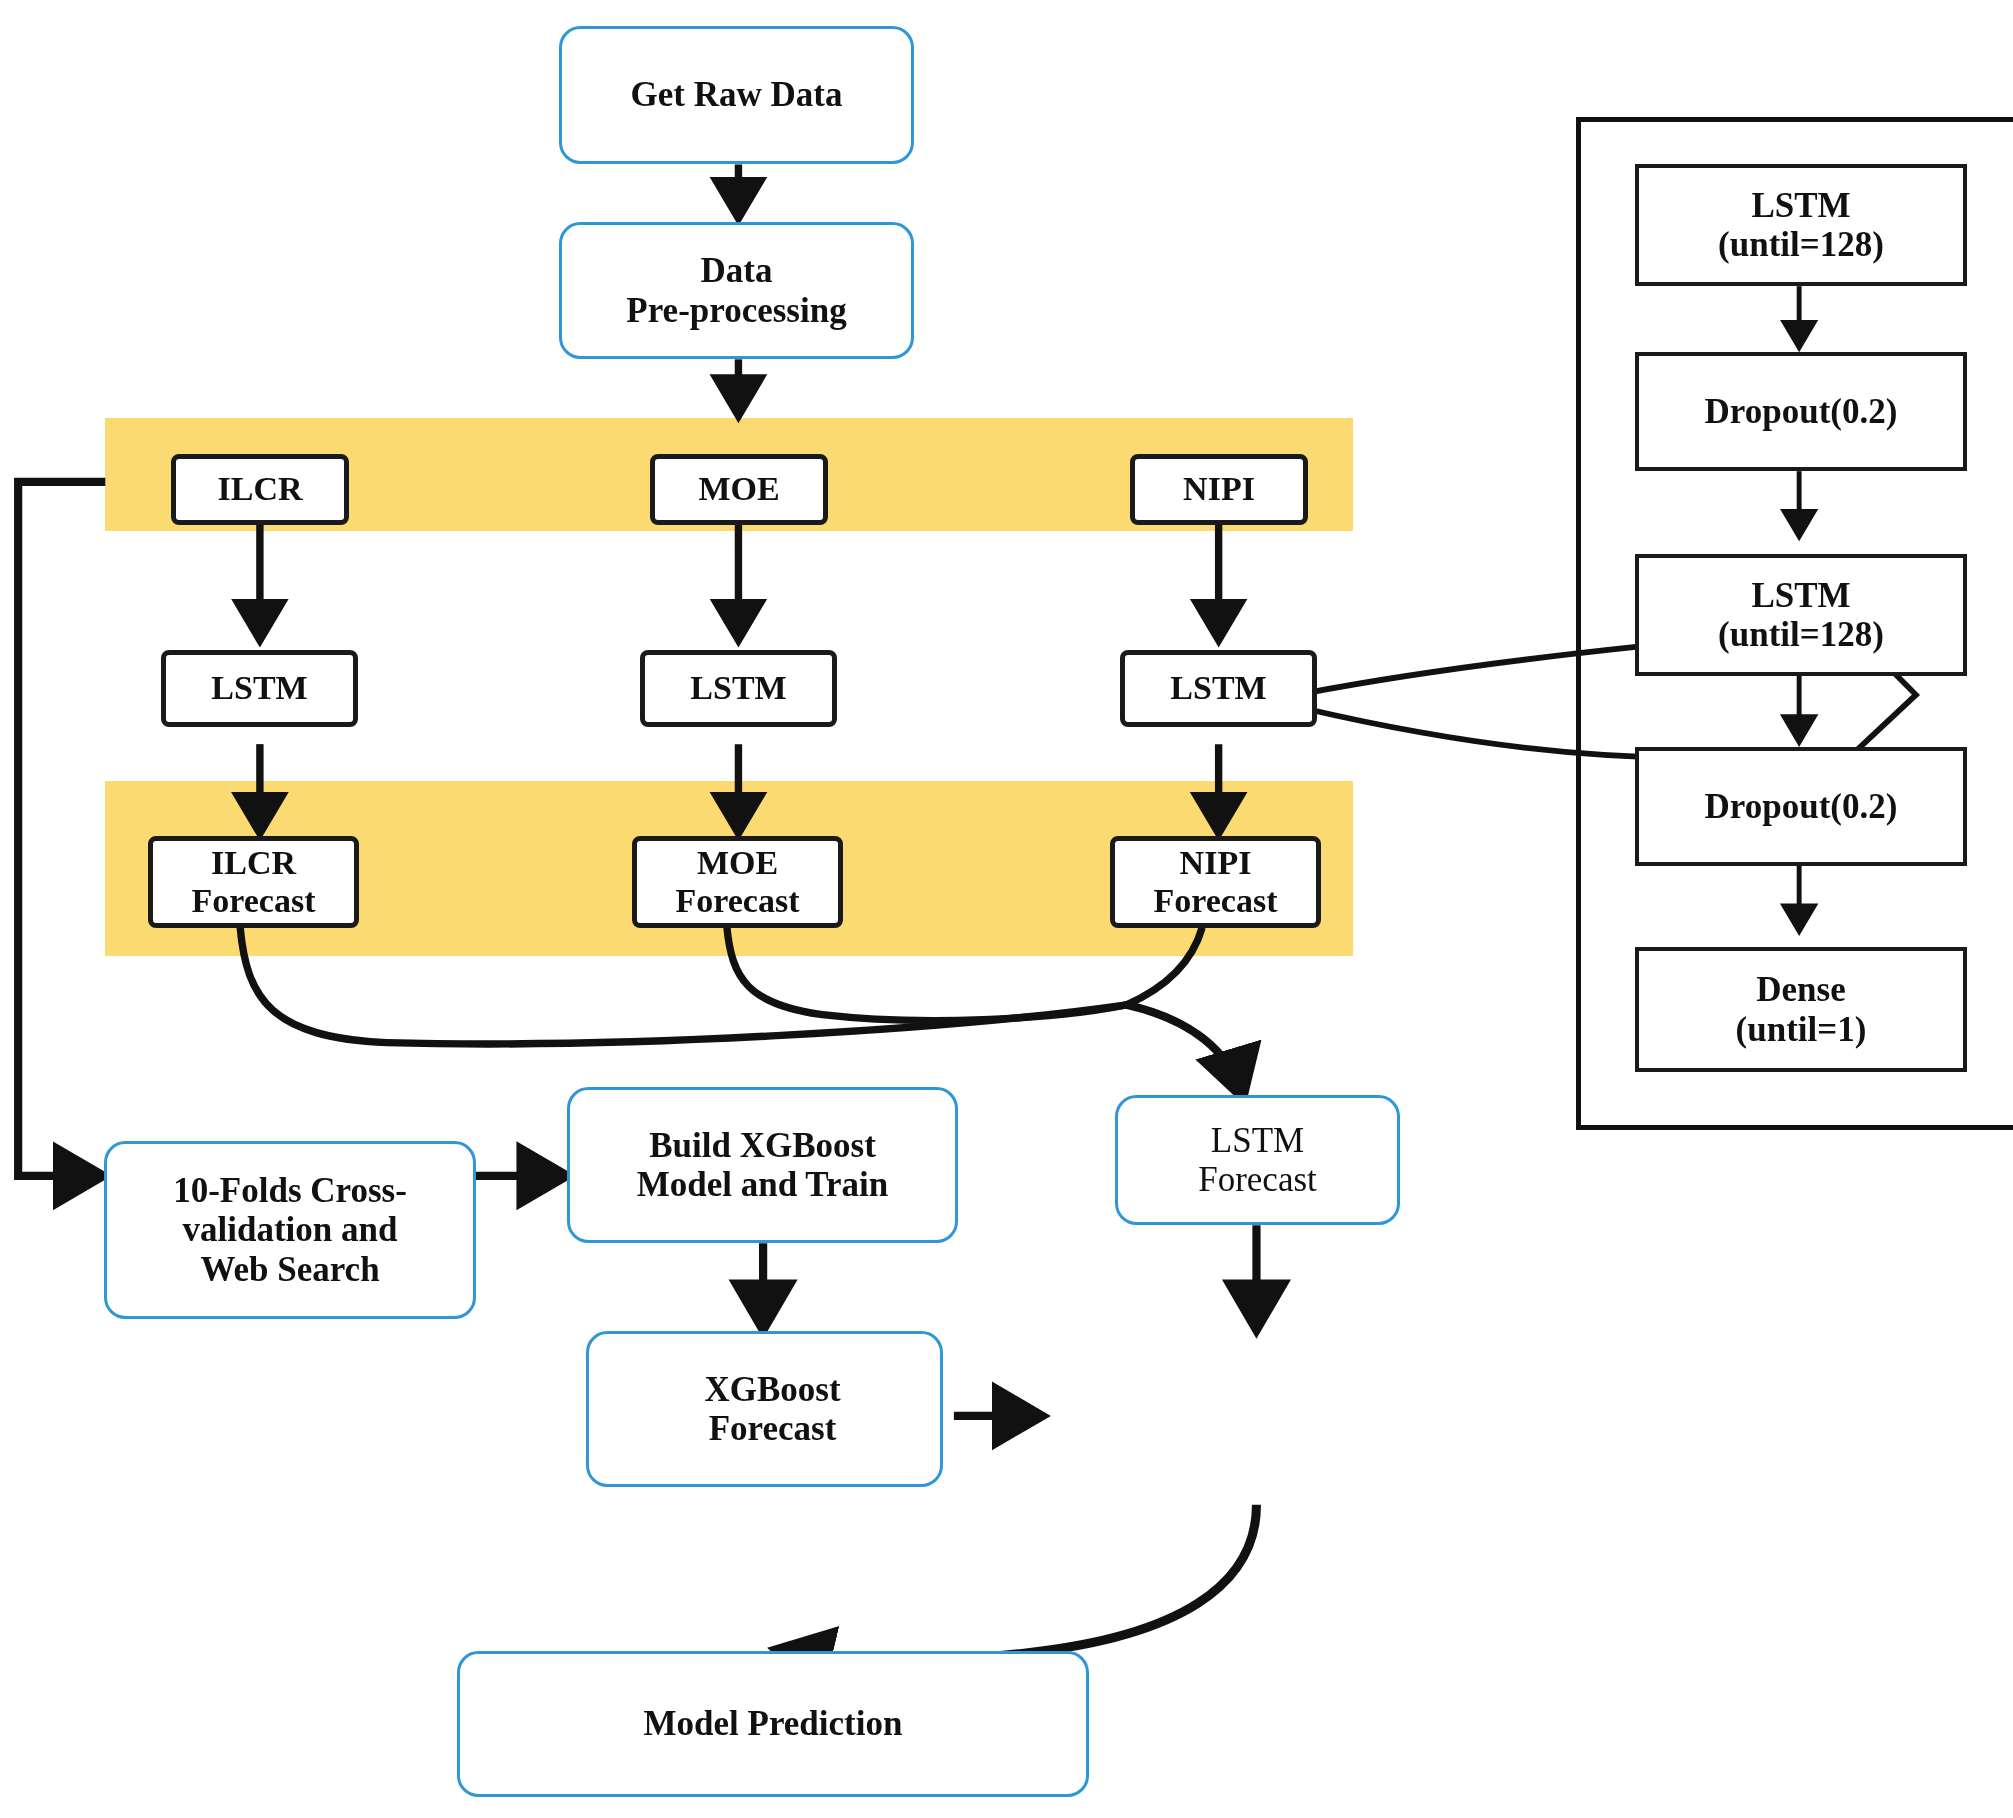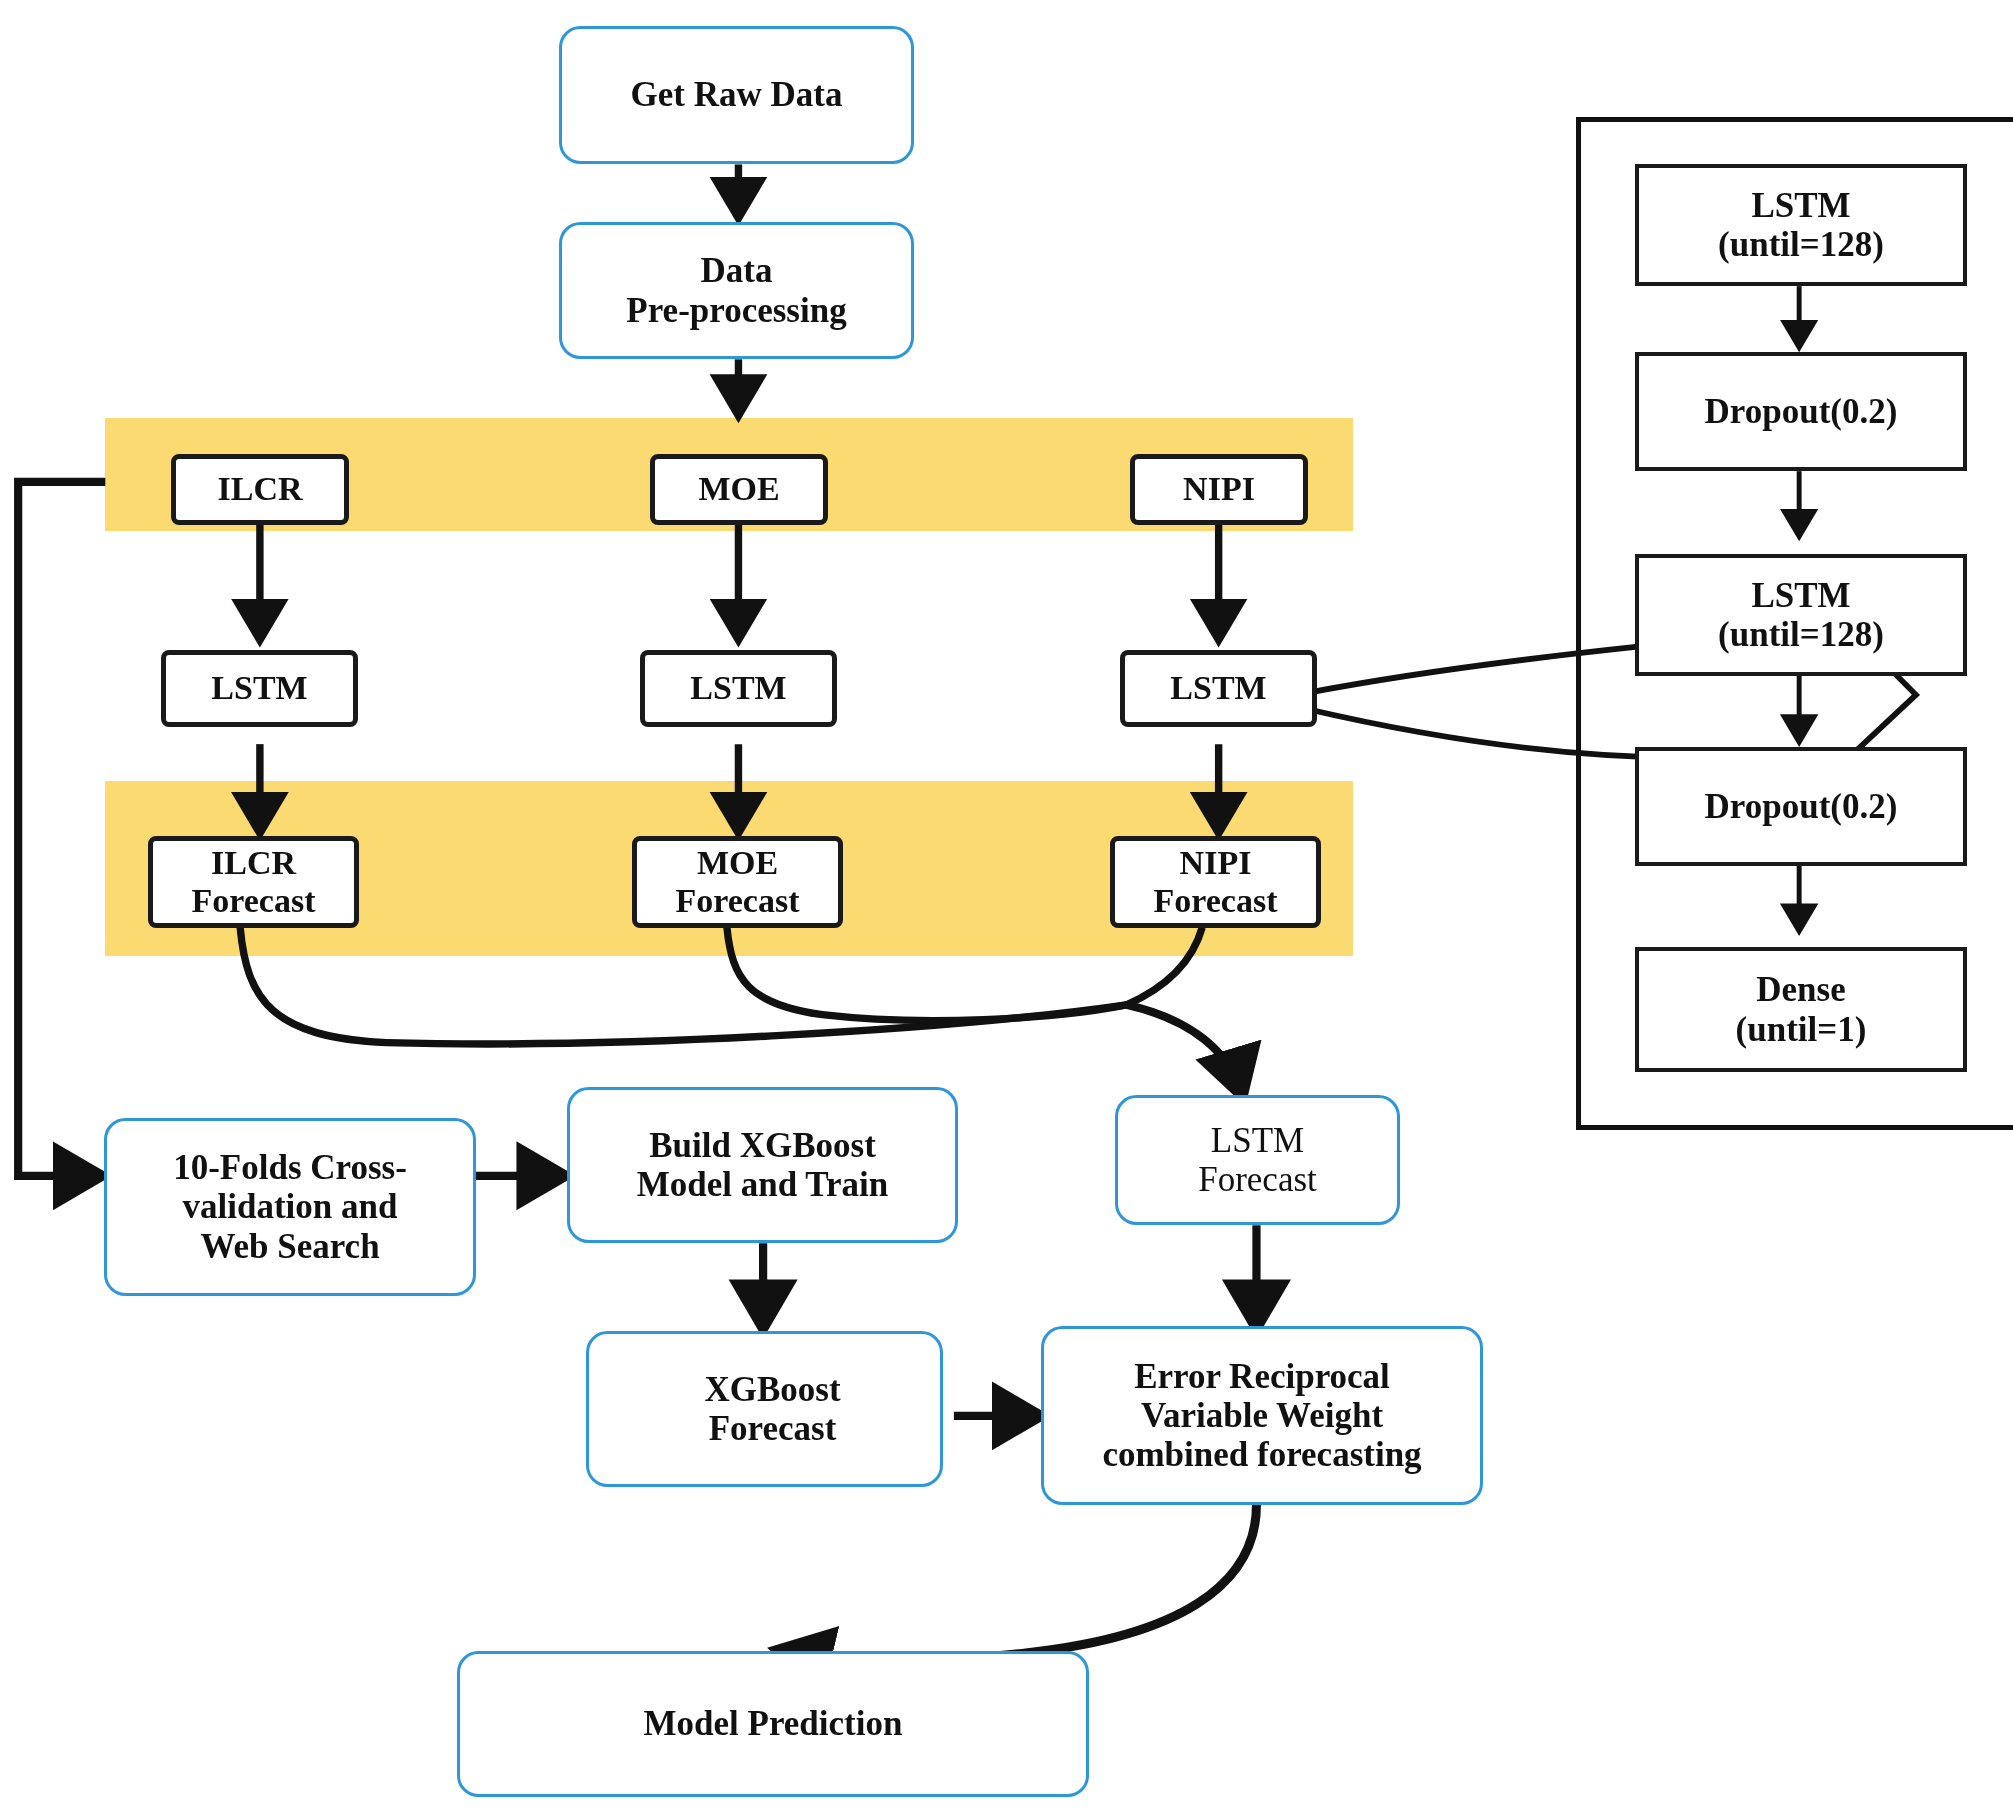--- a/index.html
+++ b/index.html
@@ -123,36 +123,33 @@
   <div class="node black" style="left:650px;top:454px;width:178px;height:71px;">MOE</div>
   <div class="node black" style="left:640px;top:650px;width:197px;height:77px;">LSTM</div>
   <div class="node black" style="left:632px;top:836px;width:211px;height:92px;">MOE
 Forecast</div>
 
   <div class="node black" style="left:1130px;top:454px;width:178px;height:71px;">NIPI</div>
   <div class="node black" style="left:1120px;top:650px;width:197px;height:77px;">LSTM</div>
   <div class="node black" style="left:1110px;top:836px;width:211px;height:92px;">NIPI
 Forecast</div>
 
-  <div class="node blue" style="left:104px;top:1118px;width:372px;height:178px;">10-Folds Cross-
+  <div class="node blue" style="left:104px;top:1141px;width:372px;height:178px;">10-Folds Cross-
 validation and
 Web Search</div>
 
   <div class="node blue" style="left:567px;top:1087px;width:391px;height:156px;">Build XGBoost
 Model and Train</div>
 
   <div class="node blue" style="left:586px;top:1331px;width:357px;height:156px;padding-left:16px;">XGBoost
 Forecast</div>
 
   <div class="node blue thin" style="left:1115px;top:1095px;width:285px;height:130px;">LSTM
 Forecast</div>
 
-  <div class="node blue" style="left:1041px;top:1326px;width:442px;height:179px;">Error Reciprocal
-Variable Weight
-combined forecasting</div>
 
   <div class="node blue" style="left:449px;top:1651px;width:632px;height:146px;margin-left:8px;">Model Prediction</div>
 
   <div class="node rect" style="left:1635px;top:164px;width:332px;height:122px;">LSTM
 (until=128)</div>
   <div class="node rect" style="left:1635px;top:352px;width:332px;height:119px;">Dropout(0.2)</div>
   <div class="node rect" style="left:1635px;top:554px;width:332px;height:122px;">LSTM
 (until=128)</div>
   <div class="node rect" style="left:1635px;top:747px;width:332px;height:119px;">Dropout(0.2)</div>
   <div class="node rect" style="left:1635px;top:947px;width:332px;height:125px;">Dense

